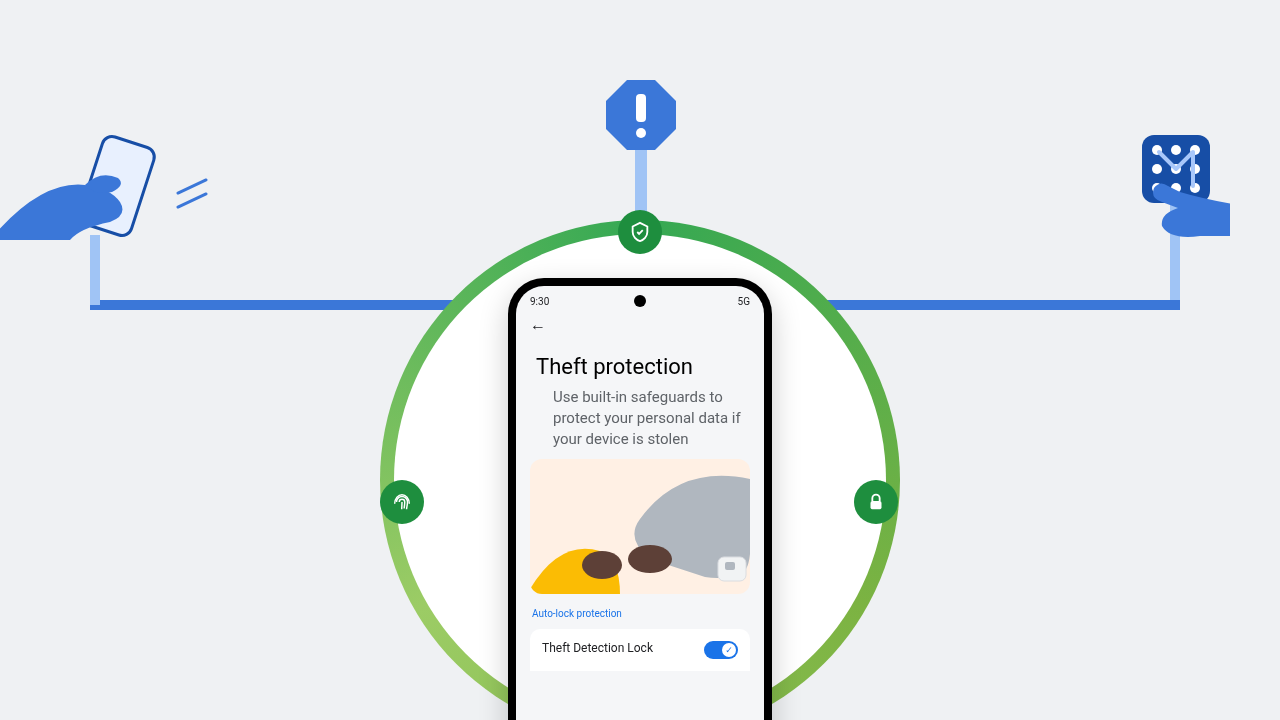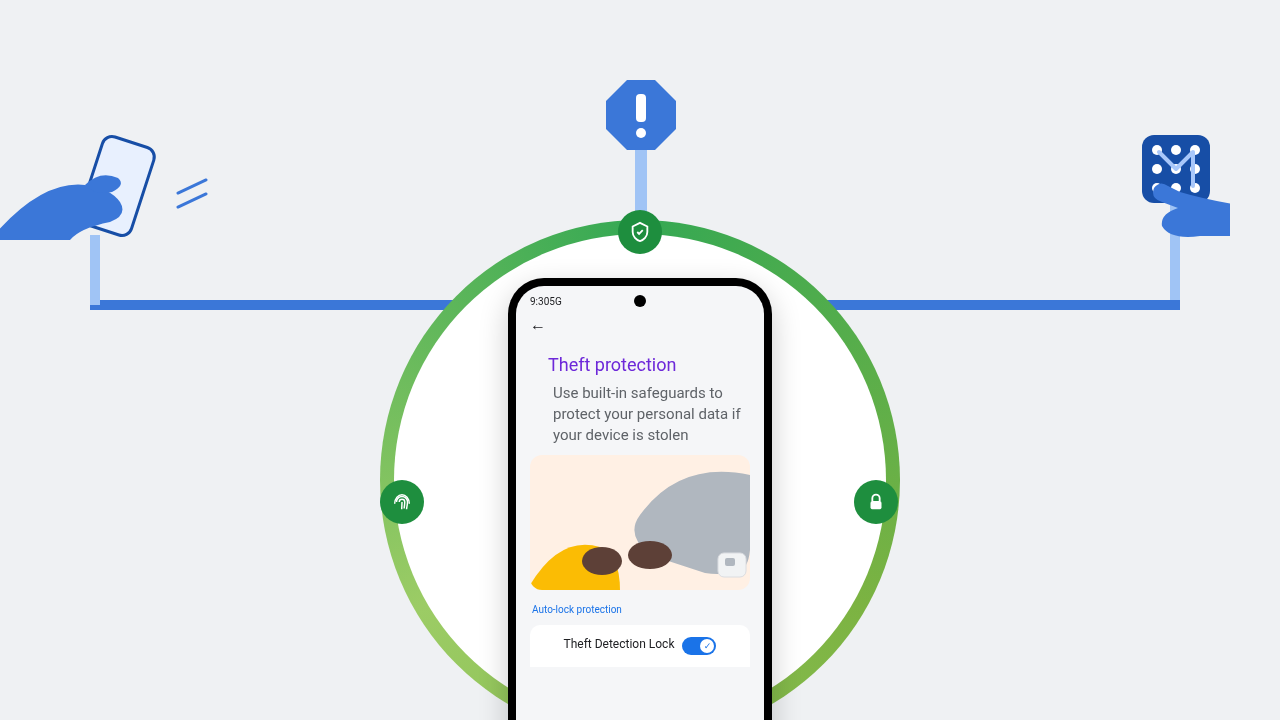--- a/index.html
+++ b/index.html
@@ -197,35 +197,35 @@
   top: 9px;
   left: 50%;
   transform: translateX(-50%);
   width: 12px;
   height: 12px;
   background:#000;
   border-radius:50%;
 }
 .statusbar {
   display:flex;
-  justify-content: flex-start;
+  justify-content: space-between;
   font-size: 10px;
   padding: 10px 14px 4px;
   color:#202124;
 }
 .backrow {
   padding: 4px 14px 8px;
   font-size: 16px;
   color:#202124;
 }
 .screen h1 {
-  font-size: 18px;
+  font-size: 22px;
   font-weight: 400;
-  padding: 12px 32px 8px;
-  color:#6d28d9;
+  padding: 12px 20px 8px;
+  color:#000000;
 }
 .screen .sub {
   font-size: 15px;
   line-height: 1.4;
   padding: 0 18px 9px;
   color:#5f6368;
   margin-left:19px;
 }
 .hero {
   margin: 0 14px;
@@ -239,21 +239,21 @@
   font-size: 10px;
   color: #1a73e8;
   padding: 14px 16px 6px;
 }
 .setting {
   background:#fff;
   margin: 4px 14px 0;
   border-radius: 10px 10px 0 0;
   padding: 12px;
   display:flex;
-  justify-content:center;
+  justify-content:space-between;
   align-items:flex-start;
   gap:8px;
 }
 .setting .texts .t {
   font-size: 12px;
   color:#202124;
 }
 .setting .texts .d {
   font-size: 8.5px;
   color:#5f6368;

